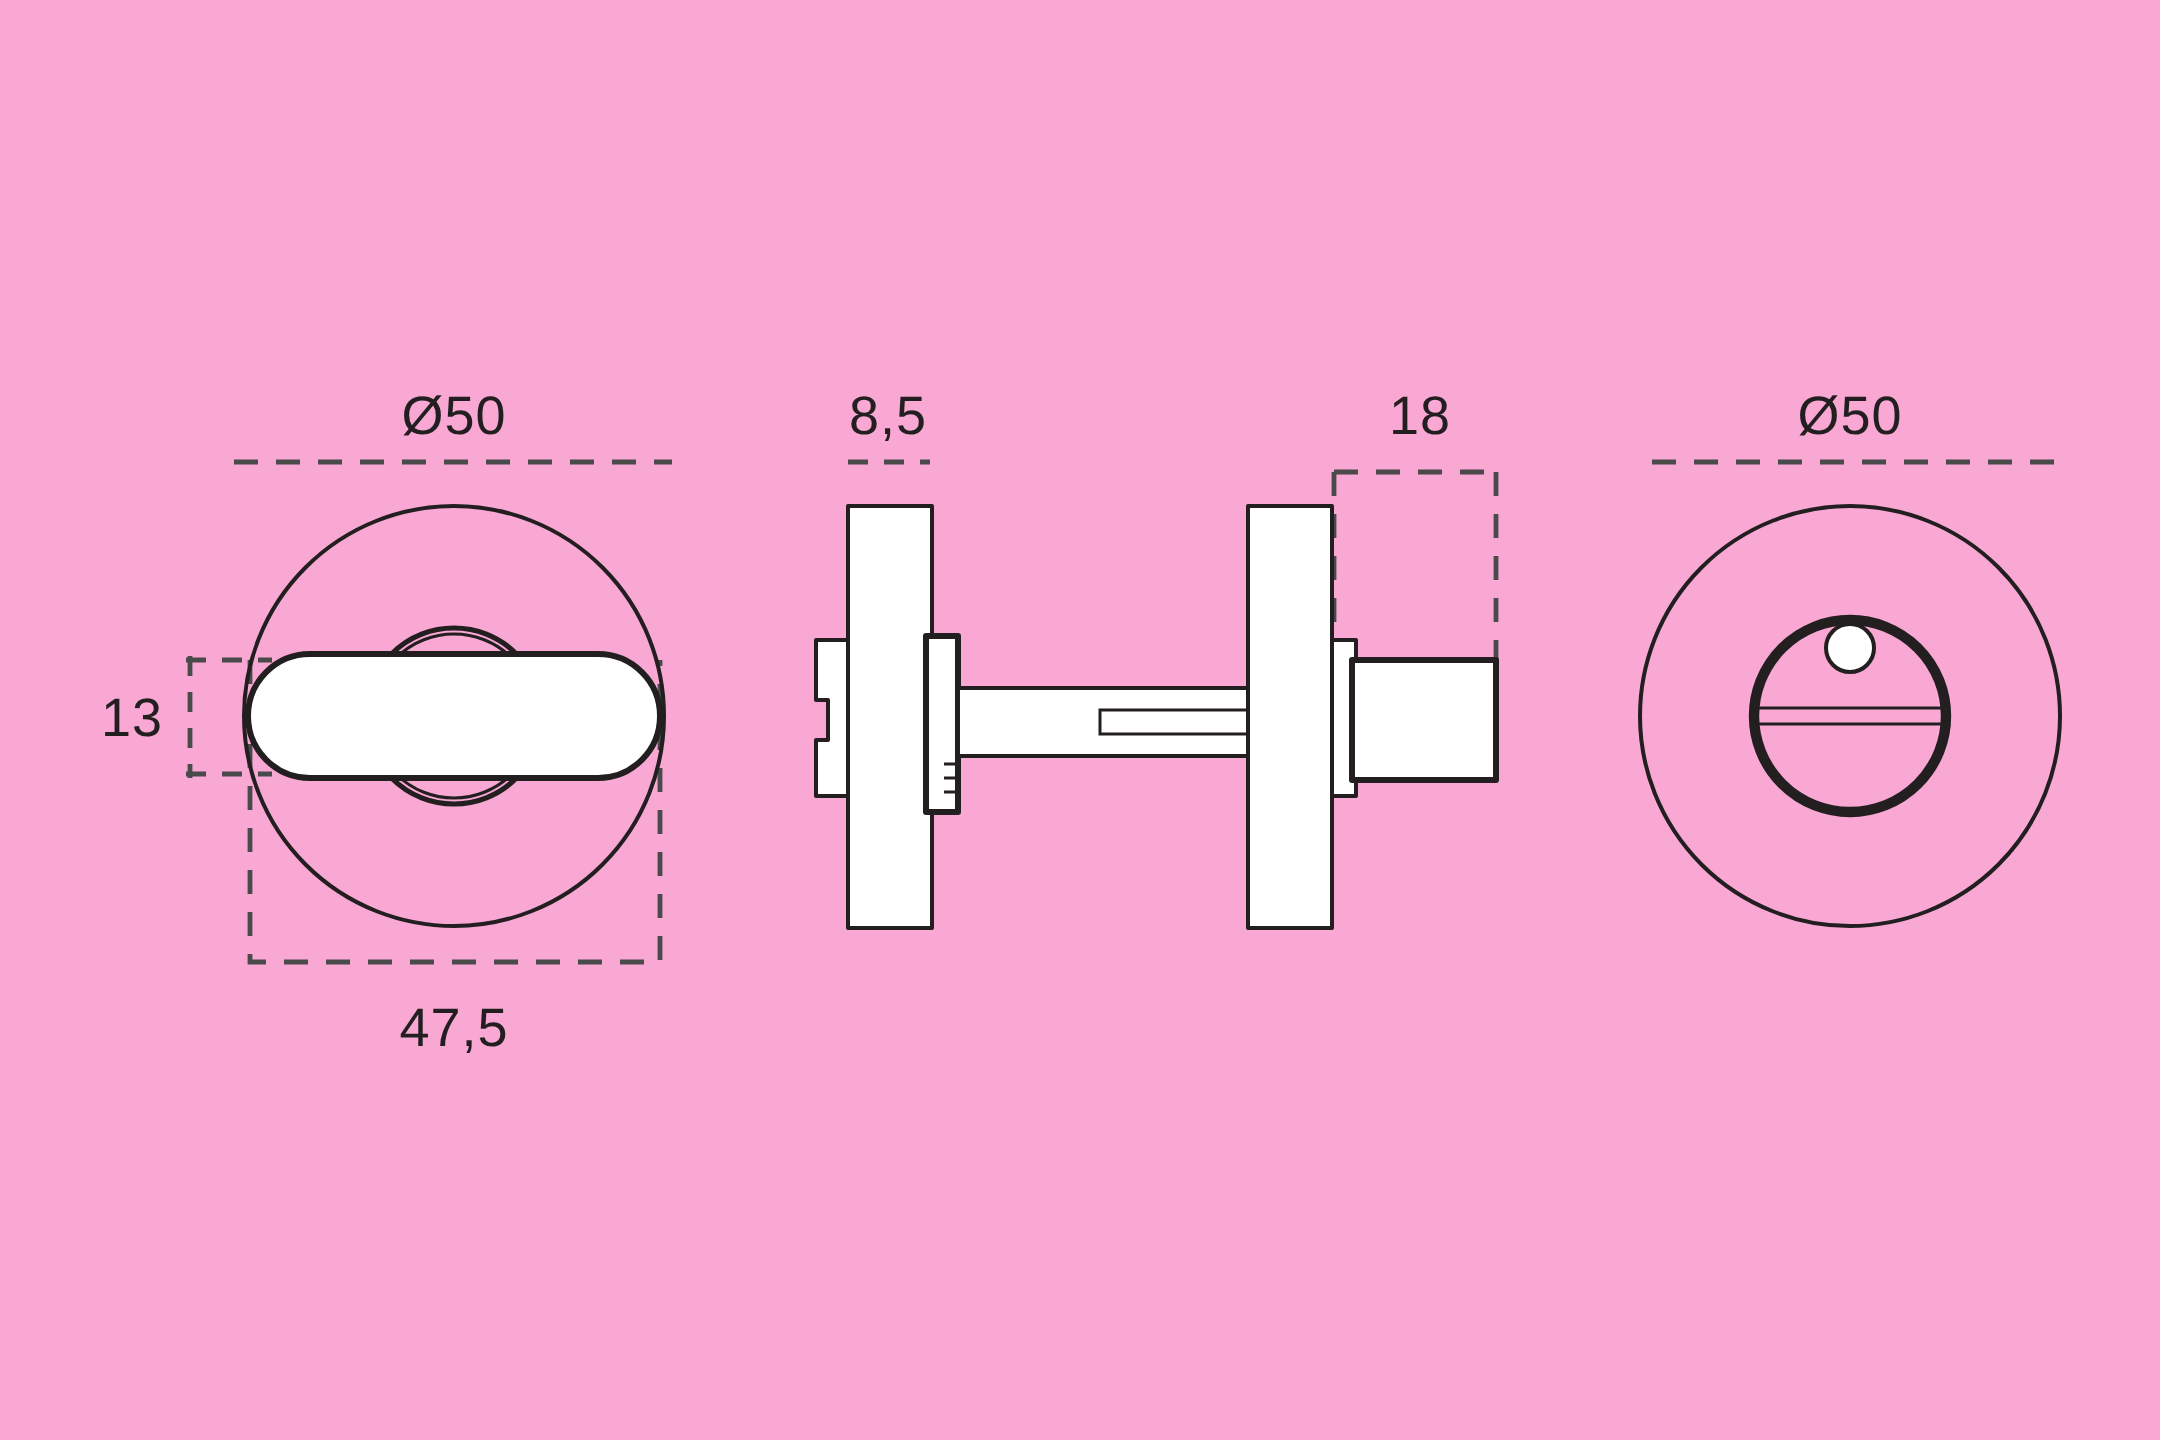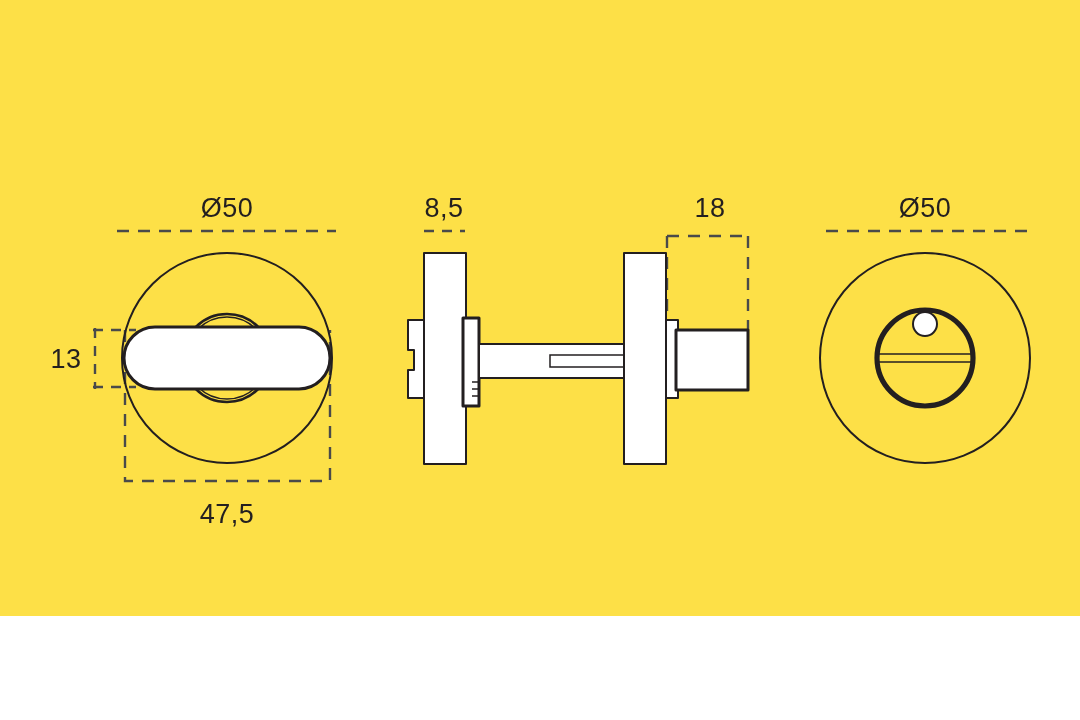--- a/index.html
+++ b/index.html
@@ -10,22 +10,22 @@
   body {
     width: 1080px;
     height: 720px;
     font-family: "Liberation Sans", sans-serif;
     color: #231f20;
     overflow: hidden;
   }
   #drawing-root {
     position: relative;
     width: 1080px;
-    height: 616px;
-    background: #fde047;
+    height: 720px;
+    background: #f9a8d4;
   }
   svg#tech-drawing {
     display: block;
     width: 1080px;
     height: 720px;
   }
   .dim-text {
     font-family: "Liberation Sans", sans-serif;
     font-size: 27px;
     fill: #231f20;

